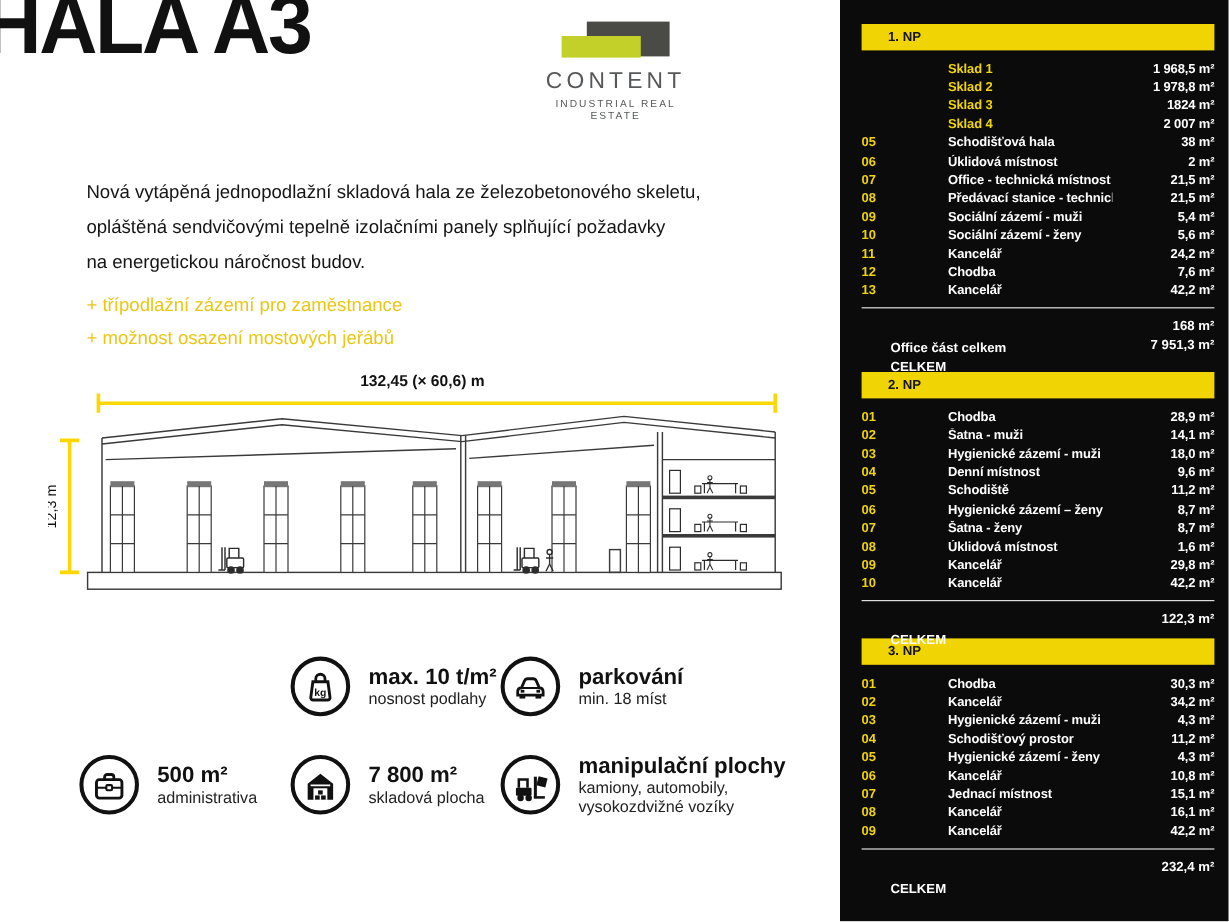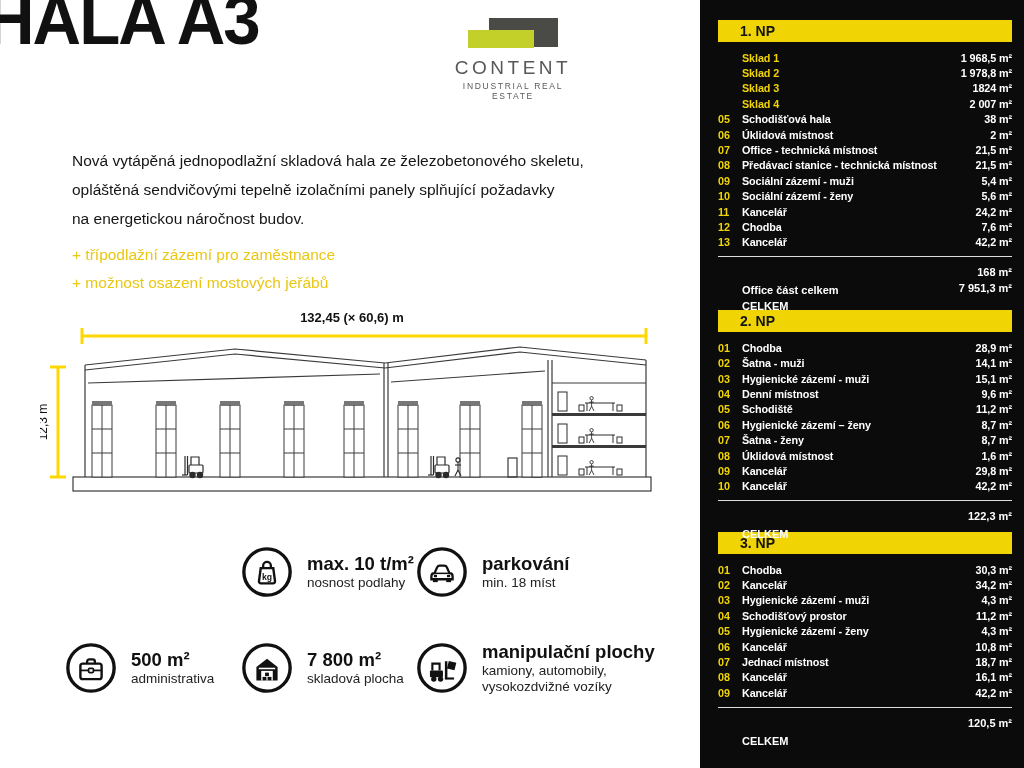--- a/index.html
+++ b/index.html
@@ -26,33 +26,33 @@
   .hl1{top:246px;} .hl2{top:274px;}
 
   
   .drawing{position:absolute;left:40px;top:303px;width:620px;height:200px;}
 
   
   .feature{position:absolute;display:flex;align-items:center;gap:13px;width:215px;}
   .f-icon{flex:0 0 54px;width:54px;height:54px;}
   .f-val{font-size:18.5px;font-weight:700;color:#111;line-height:22px;white-space:nowrap;}
   .f-lab{font-size:13.5px;color:#222;line-height:16px;white-space:pre-line;}
-  .f-r1{top:545px;} .f-r2{top:641px;}
+  .f-r1{top:545px;} .f-r2{top:627px;}
   .f-c1{left:64px;} .f-c2{left:240px;} .f-c3{left:415px;}
 
   
   .sidebar{position:absolute;left:700px;top:0;width:324px;height:768px;background:#0b0b0b;color:#fff;}
   .np-header{margin:0 12px 0 18px;height:22px;background:var(--accent);color:#141414;
-             font-size:14px;font-weight:700;line-height:22px;padding-left:22px;box-sizing:border-box;}
+             font-size:11px;font-weight:700;line-height:22px;padding-left:22px;box-sizing:border-box;}
   .np-sec1 .np-header{margin-top:20px;}
   .np-sec2 .np-header{margin-top:14px;}
   .np-sec3 .np-header{margin-top:8px;}
   .np-rows{padding:8px 12px 0 18px;}
   .np-row{display:flex;align-items:center;height:15.4px;font-size:10.8px;font-weight:700;
-          letter-spacing:-.1px;color:#fff;}
+          letter-spacing:-.1px;color:#fff;gap:48px;}
   .np-num{width:24px;color:var(--accent);}
   .np-label{flex:1;white-space:nowrap;overflow:hidden;}
   .np-label.ylw{color:var(--accent);}
   .np-val{text-align:right;white-space:nowrap;}
   .np-totals{margin:6px 12px 0 18px;border-top:1px solid #dedede;padding-top:7px;}
   .np-total{display:flex;align-items:center;height:16px;font-size:11px;font-weight:700;color:#fff;}
   .np-total .sp{width:24px;}
   .np-total .tl{flex:1;margin-top:36px;}
 </style>
 </head>
@@ -337,21 +337,21 @@
               <span class="np-val">28,9 m²</span>
             </div>
             <div class="np-row">
               <span class="np-num">02</span>
               <span class="np-label">Šatna - muži</span>
               <span class="np-val">14,1 m²</span>
             </div>
             <div class="np-row">
               <span class="np-num">03</span>
               <span class="np-label">Hygienické zázemí - muži</span>
-              <span class="np-val">15,1 m²</span>
+              <span class="np-val">18,0 m²</span>
             </div>
             <div class="np-row">
               <span class="np-num">04</span>
               <span class="np-label">Denní místnost</span>
               <span class="np-val">9,6 m²</span>
             </div>
             <div class="np-row">
               <span class="np-num">05</span>
               <span class="np-label">Schodiště</span>
               <span class="np-val">11,2 m²</span>
@@ -419,37 +419,37 @@
               <span class="np-val">4,3 m²</span>
             </div>
             <div class="np-row">
               <span class="np-num">06</span>
               <span class="np-label">Kancelář</span>
               <span class="np-val">10,8 m²</span>
             </div>
             <div class="np-row">
               <span class="np-num">07</span>
               <span class="np-label">Jednací místnost</span>
-              <span class="np-val">18,7 m²</span>
+              <span class="np-val">15,1 m²</span>
             </div>
             <div class="np-row">
               <span class="np-num">08</span>
               <span class="np-label">Kancelář</span>
               <span class="np-val">16,1 m²</span>
             </div>
             <div class="np-row">
               <span class="np-num">09</span>
               <span class="np-label">Kancelář</span>
               <span class="np-val">42,2 m²</span>
             </div>
           </div>
           <div class="np-totals">
             <div class="np-total">
               <span class="sp"></span>
               <span class="tl">CELKEM</span>
-              <span>120,5 m²</span>
+              <span>232,4 m²</span>
             </div>
           </div>
         </div>
       </div>
   </div>
 
 </div>
 
 </body></html>

